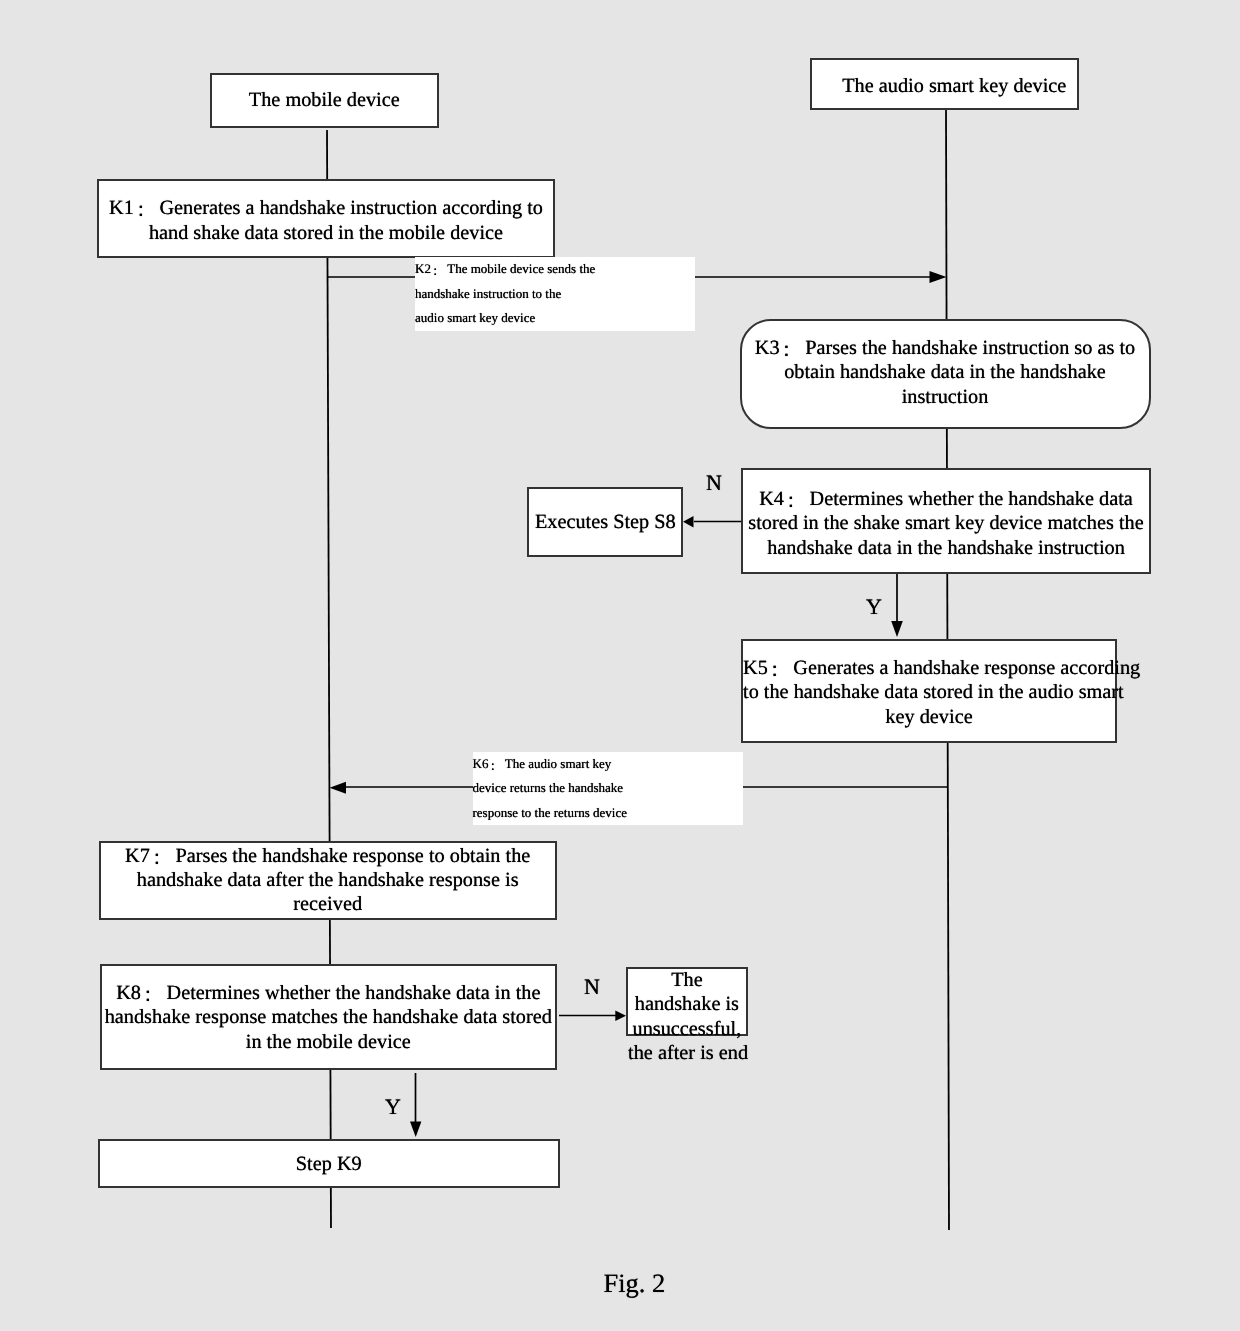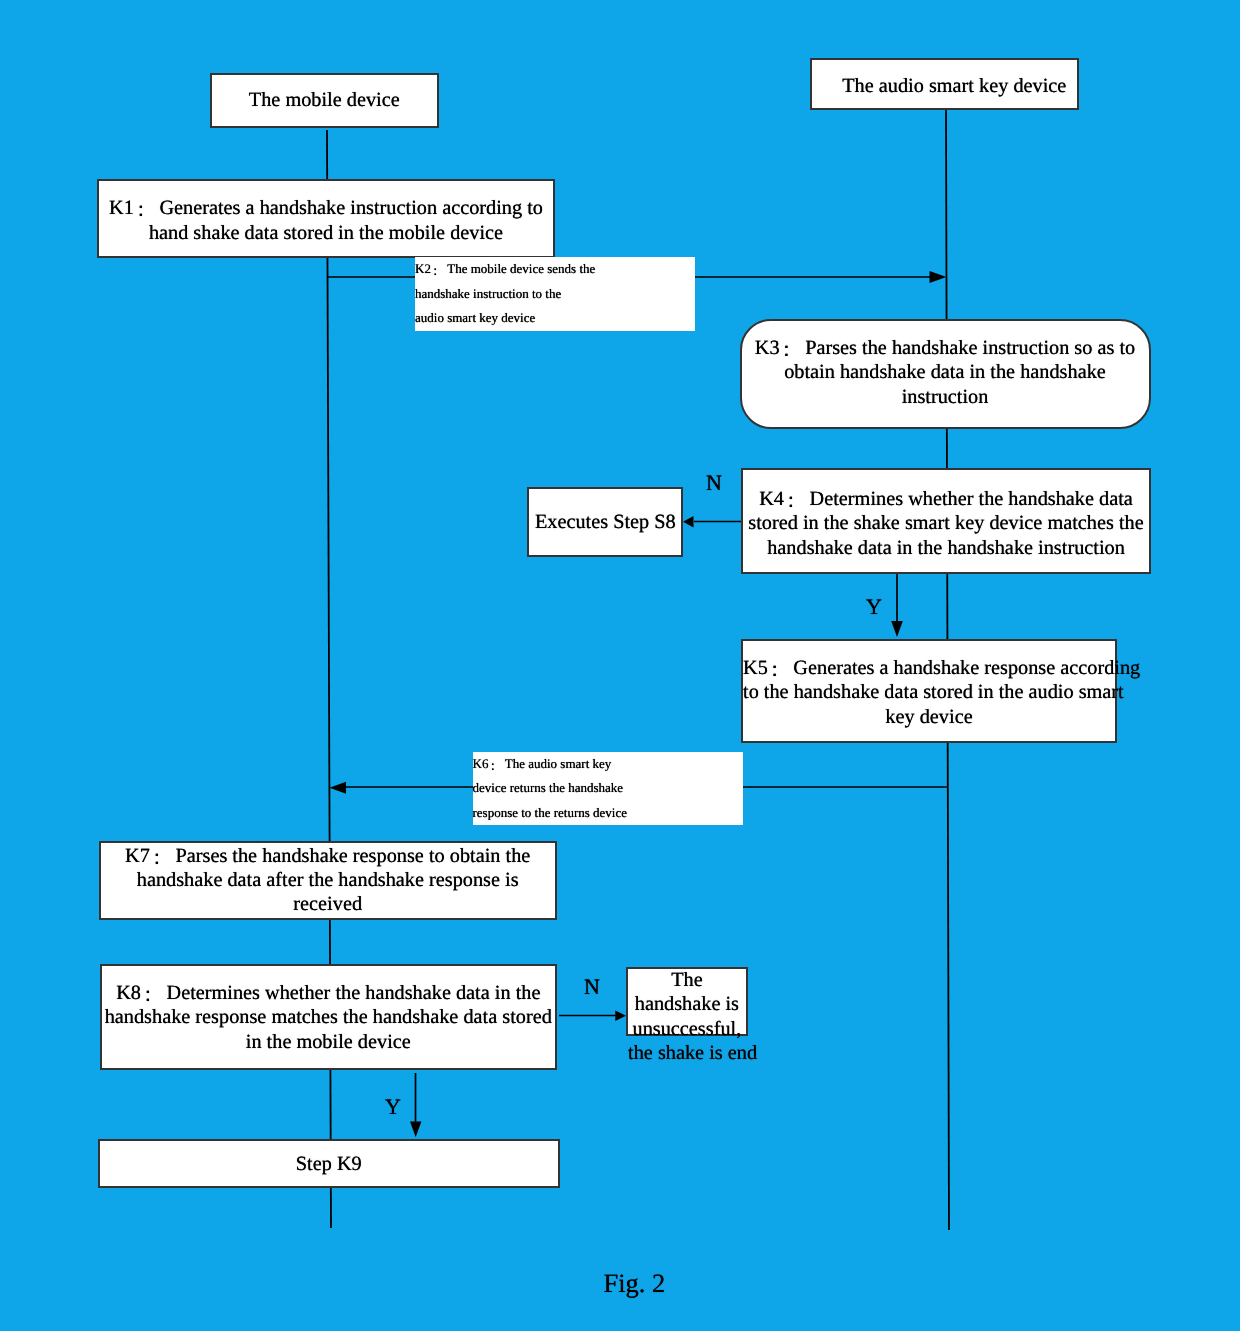--- a/index.html
+++ b/index.html
@@ -1,21 +1,21 @@
 <!DOCTYPE html>
 <html><head>
 <meta charset="utf-8">
 <title>Fig. 2</title>
 <style>
   html,body{margin:0;padding:0;background:#ffffff;}
   body{width:1240px;height:1331px;position:relative;overflow:hidden;
        font-family:"Liberation Serif", serif; color:#000000;
        text-shadow:0 0 0.75px rgba(0,0,0,1);
        -webkit-font-smoothing:antialiased; text-rendering:geometricPrecision;}
-  #stage{position:absolute;left:0;top:0;width:1240px;height:1331px;background:#0ea5e9;}
+  #stage{position:absolute;left:0;top:0;width:1240px;height:1331px;background:#e5e5e5;}
   svg#wires{position:absolute;left:0;top:0;width:1240px;height:1331px;overflow:visible;z-index:1;}
 
   .node{position:absolute;box-sizing:border-box;border:2px solid #333333;background:#fff;z-index:2;}
   .node .txt{position:absolute;left:0;right:0;text-align:center;transform:translateZ(0);
              font-size:20.3px;line-height:24.5px;white-space:nowrap;}
   .node .txt > span{display:block;}
 
   .msg{position:absolute;text-align:left;font-size:13px;line-height:24.5px;
        white-space:nowrap;background:#fff;z-index:3;filter:grayscale(1);}
   .msg > span{display:block;background:#fff;}
@@ -118,21 +118,21 @@
       <span>handshake response matches the handshake data stored</span>
       <span>in the mobile device</span>
     </div>
   </div>
 
   <div class="node" style="left:626.1px;top:967.3px;width:121.6px;height:69px;">
     <div class="txt" style="top:-1.2px;line-height:24.2px;">
       <span>The</span>
       <span>handshake is</span>
       <span>unsuccessful,</span>
-      <span>the shake is end</span>
+      <span>the after is end</span>
     </div>
   </div>
 
   <div class="node" style="left:98px;top:1138.5px;width:461.5px;height:49.6px;">
     <div class="txt" style="top:11.1px;text-align:center;">
       <span>Step K9</span>
     </div>
   </div>
 
   <div class="msg" style="left:415px;top:257px;width:280px;">

